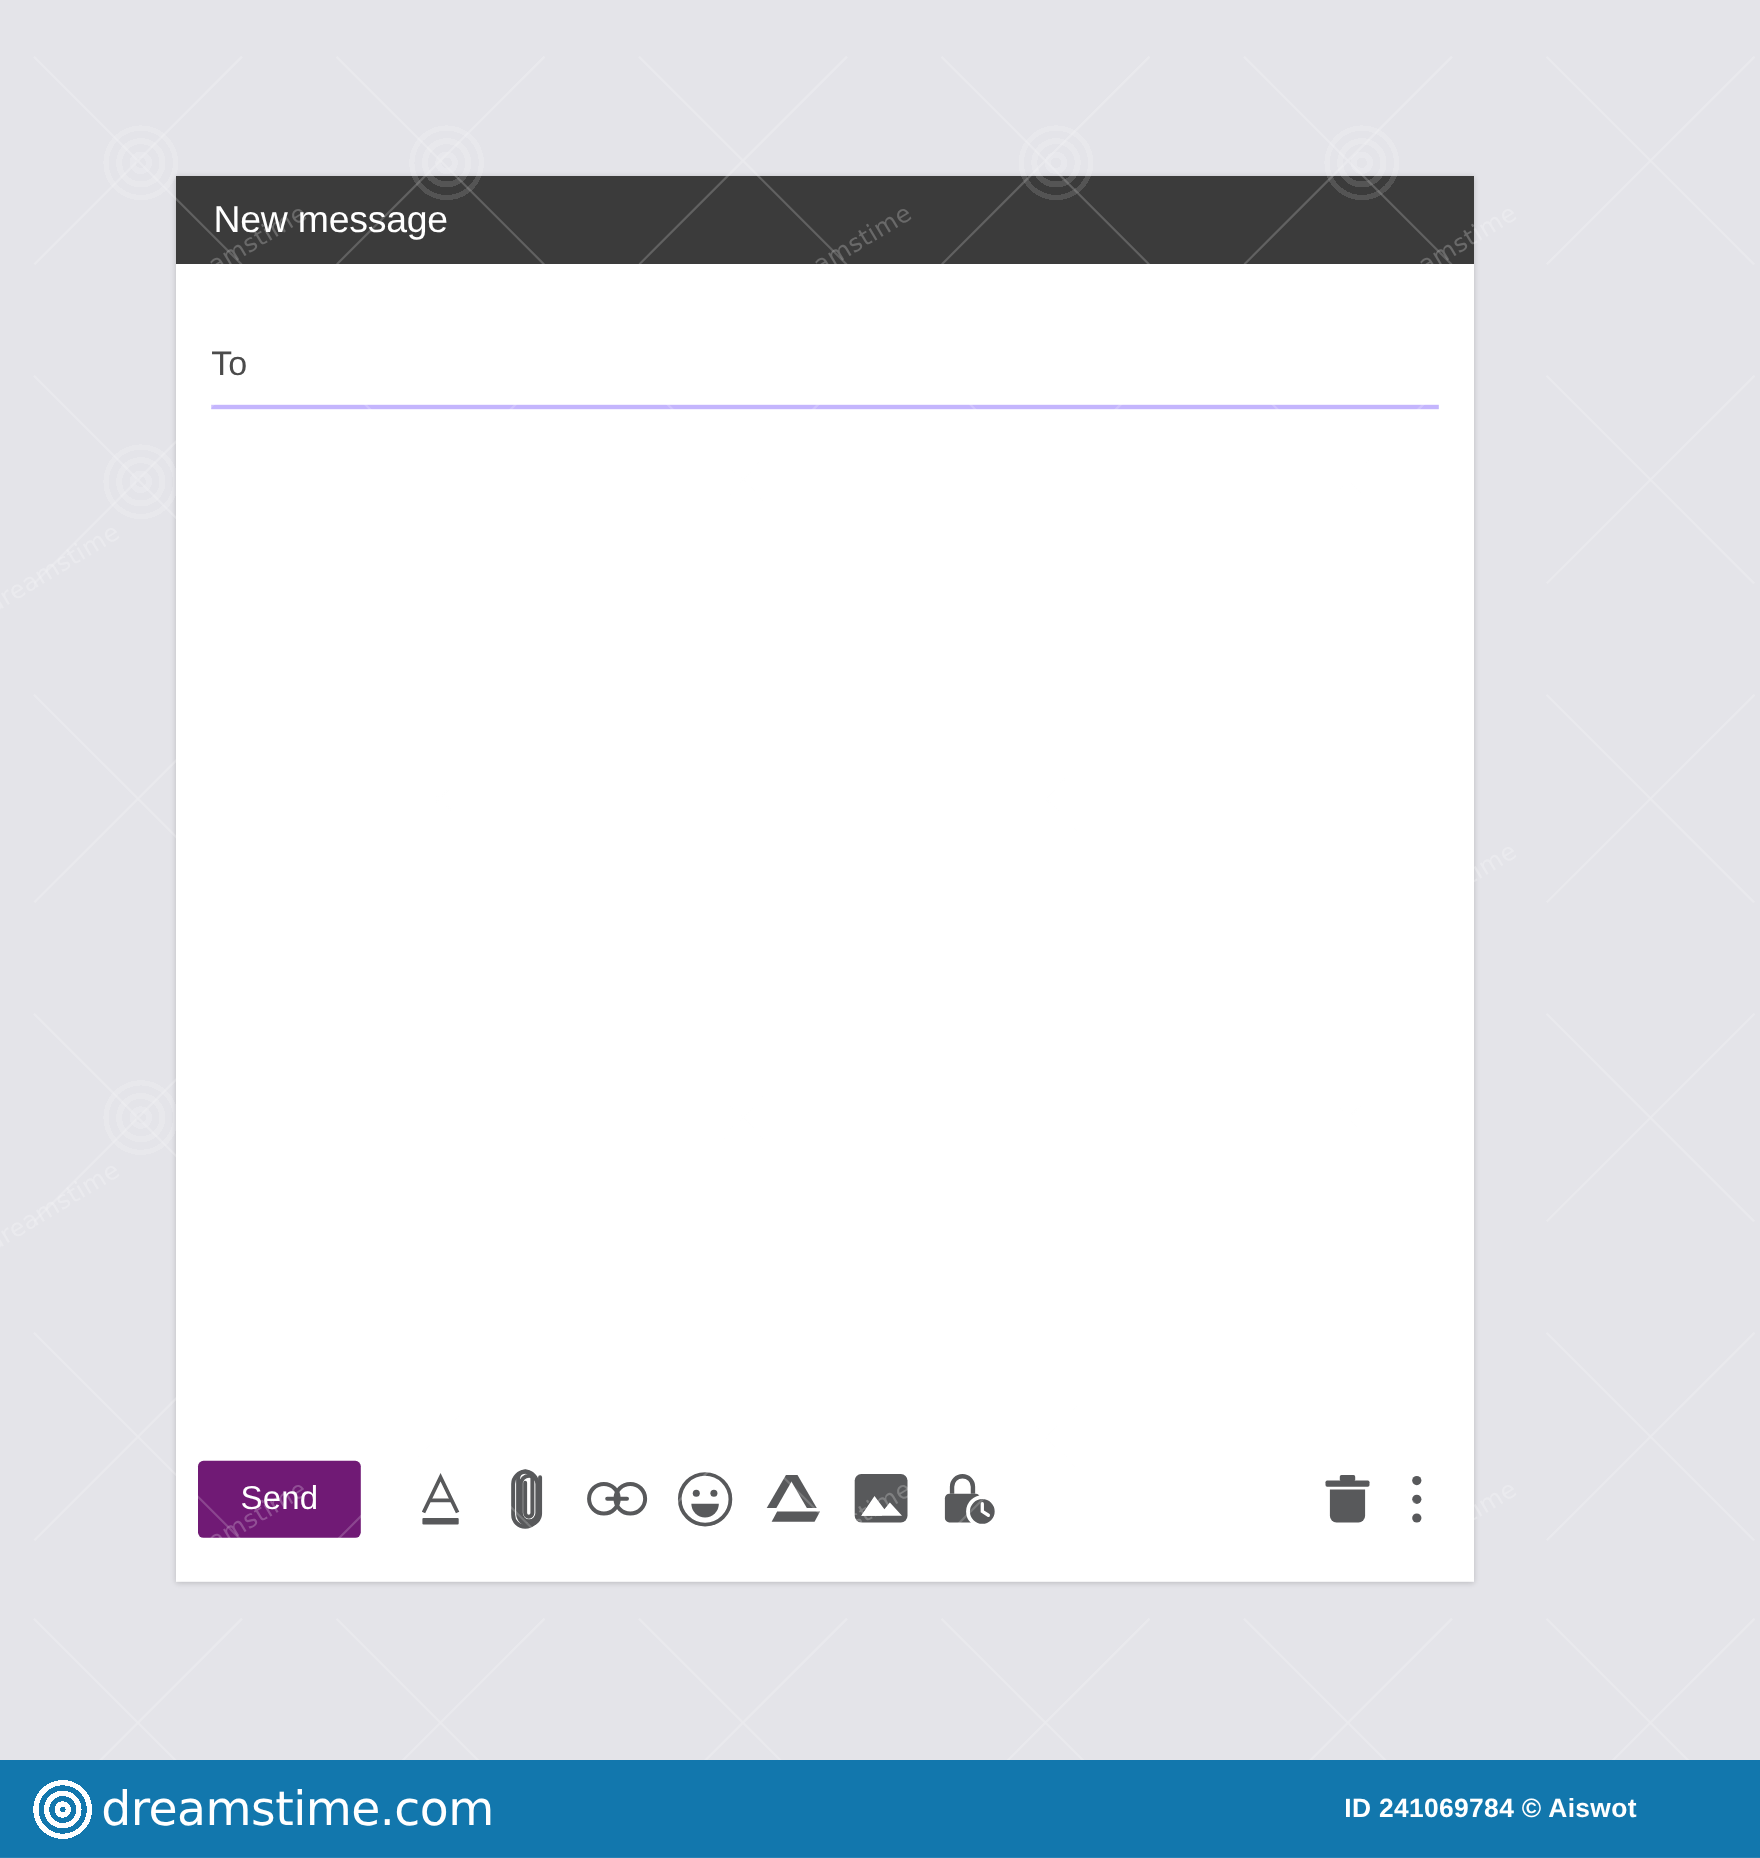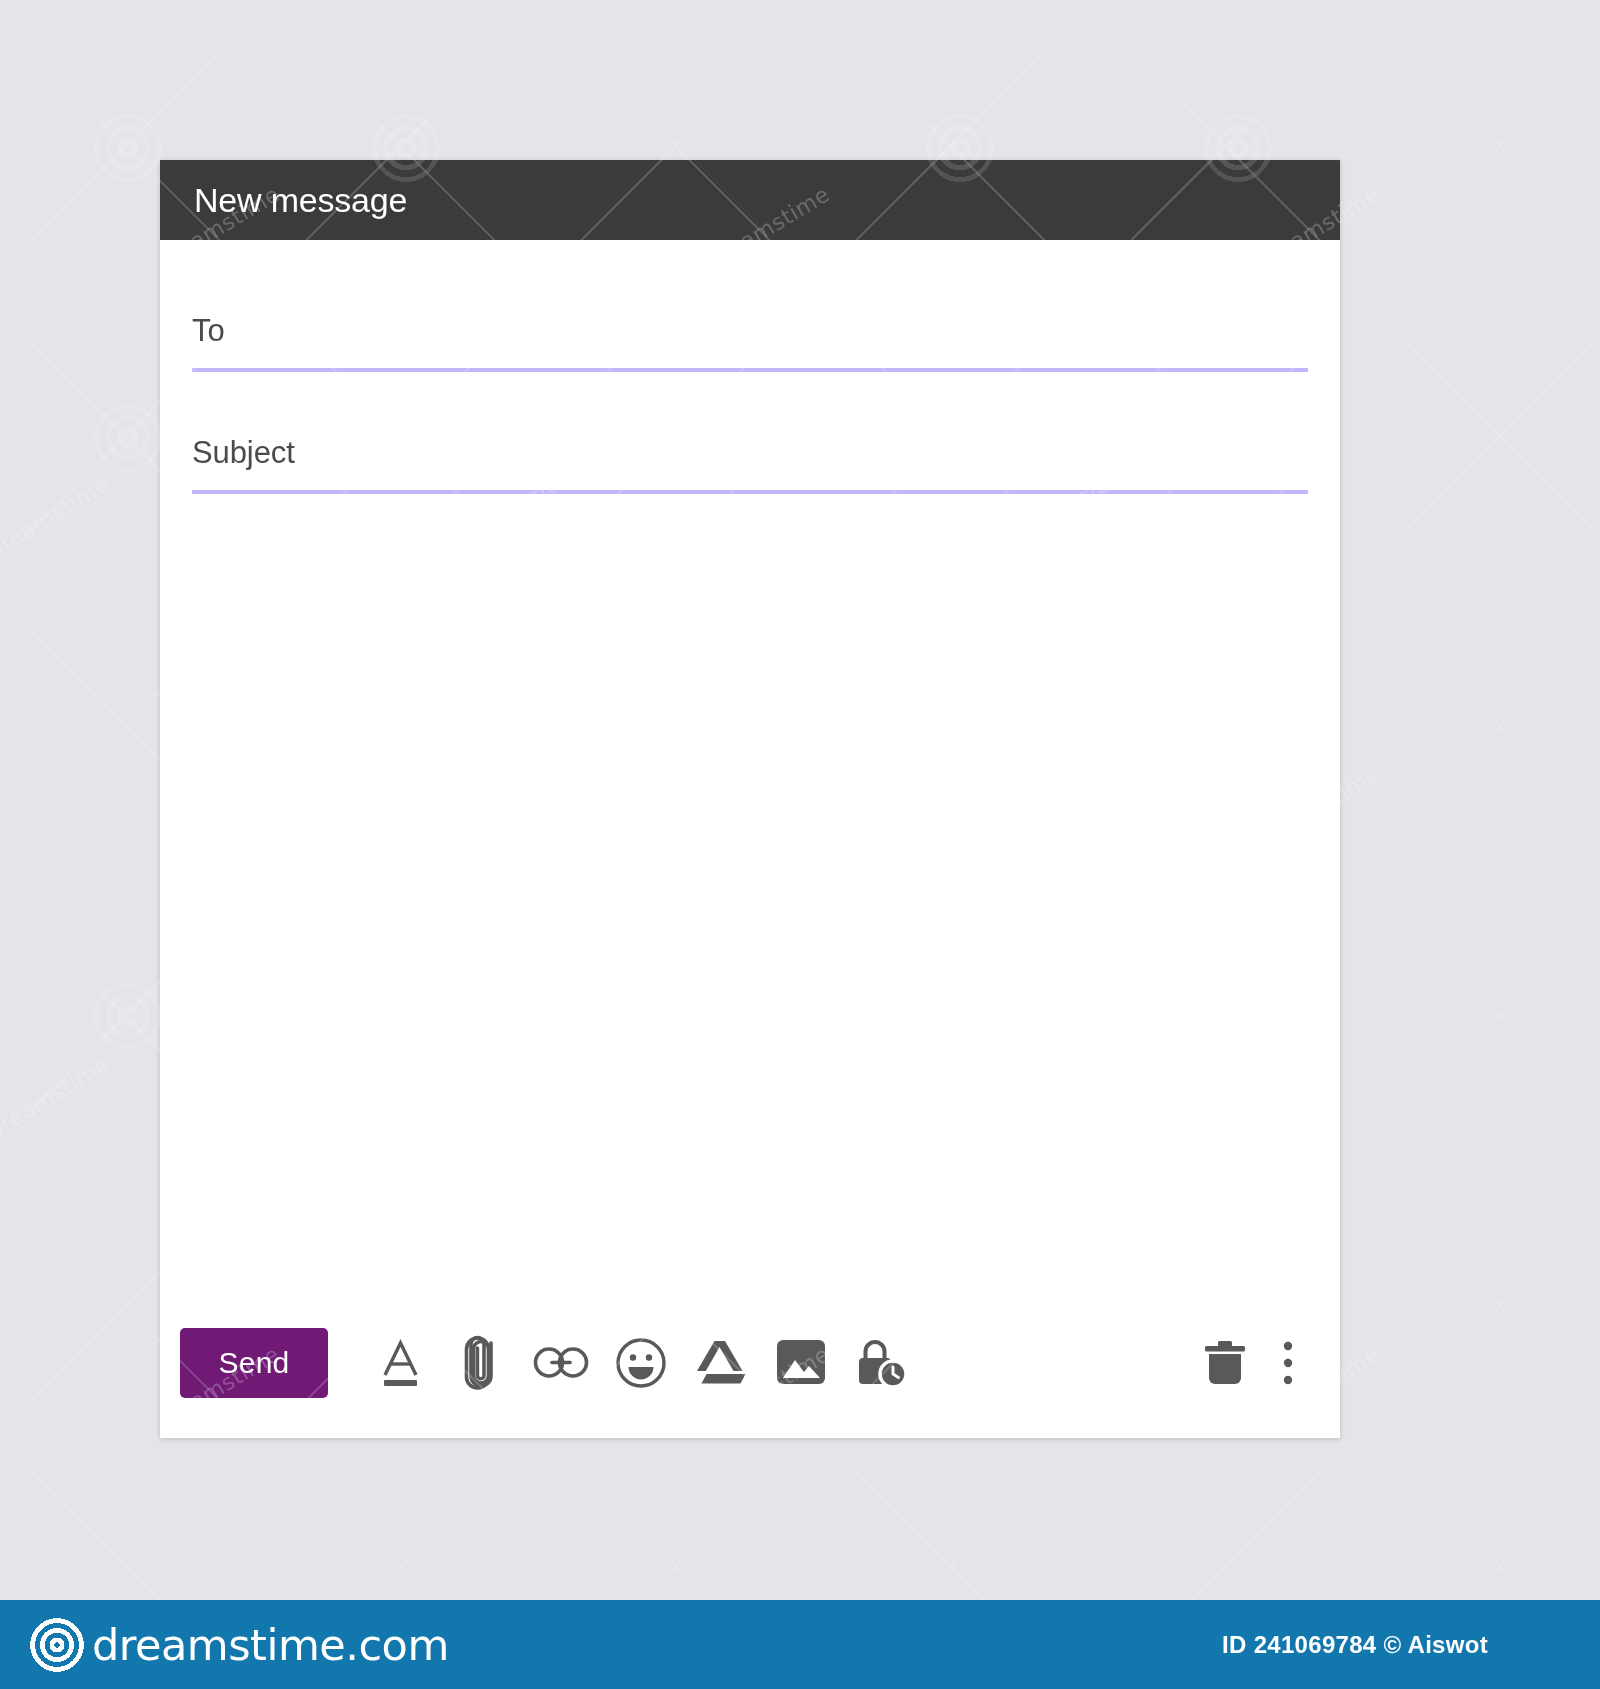--- a/index.html
+++ b/index.html
@@ -301,23 +301,20 @@
 <div id="compose-window">
 
   <div id="compose-header">
     <span class="title">New message</span>
   </div>
 
   <div class="field-row" id="field-to">
     <span class="field-label">To</span>
   </div>
 
-  <div class="field-row" id="field-subject">
-    <span class="field-label">Subject</span>
-  </div>
 
   <div id="compose-body"></div>
 
   <div id="compose-footer">
 
     <button id="send-button">Send</button>
 
     <div id="toolbar-icons">
 
       <div class="tool-icon" title="Formatting options">

